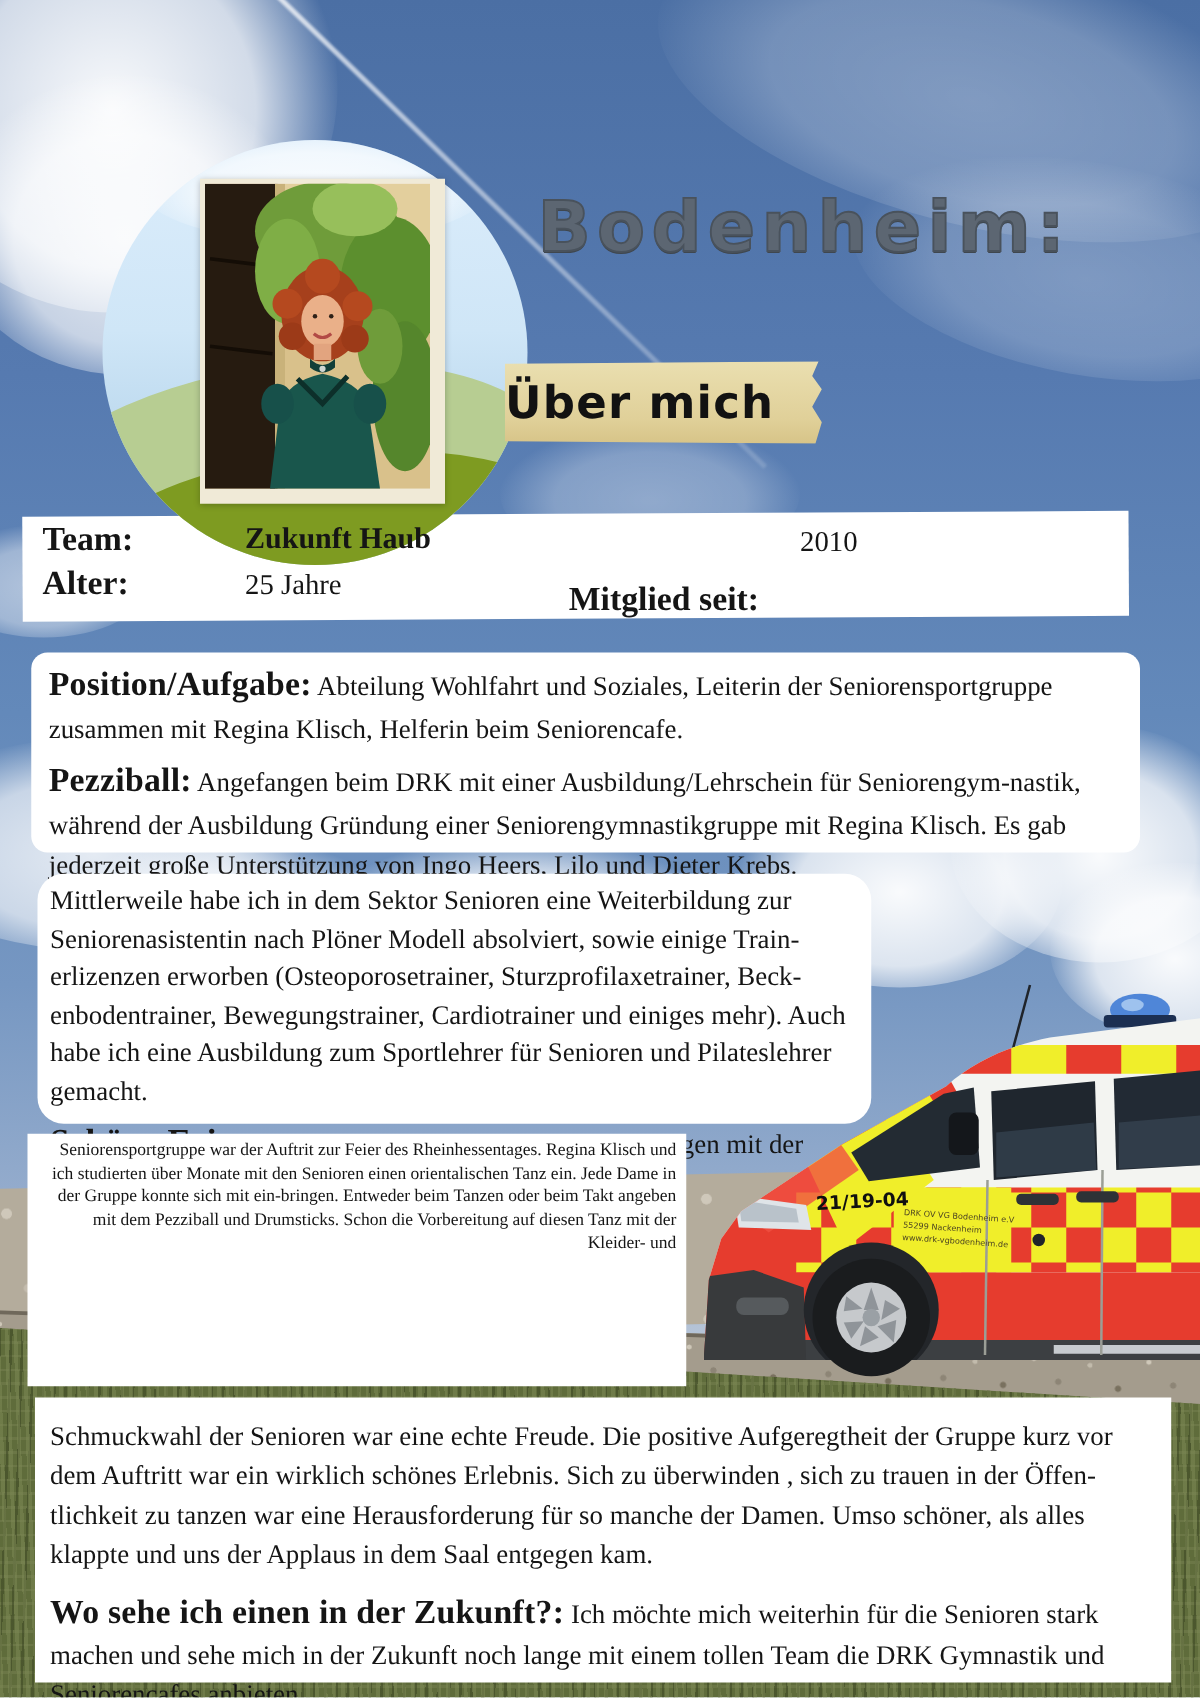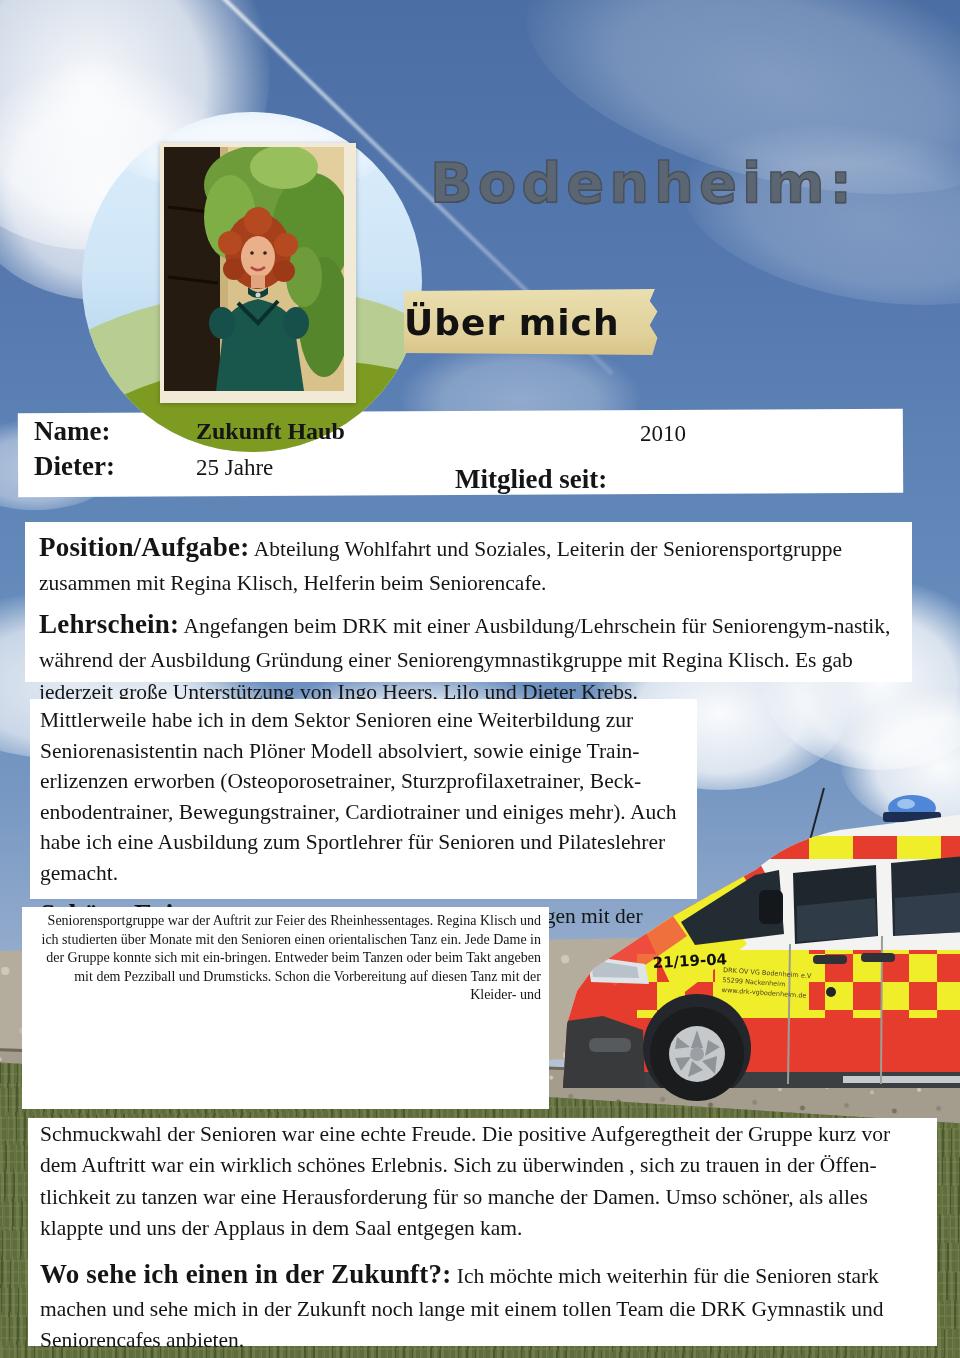--- a/index.html
+++ b/index.html
@@ -201,42 +201,42 @@
         <path d="M52,244 L60,178 Q66,158 94,152 Q122,158 130,176 L140,244 Z" fill="#19564c"></path>
         <ellipse cx="58" cy="176" rx="13" ry="16" fill="#17504a"></ellipse>
         <ellipse cx="132" cy="176" rx="13" ry="16" fill="#17504a"></ellipse>
         <path d="M74,156 L94,176 L114,154" stroke="#0d2f2a" stroke-width="4" fill="none"></path>
         <path d="M84,140 Q94,150 104,140 L104,147 Q94,155 84,147 Z" fill="#123f38"></path>
         <circle cx="94" cy="148" r="2.5" fill="#cfd6d2"></circle>
       </g>
     </svg>
   </div>
 
-  <span class="nm-lab" style="left:34px;top:416px;">Name:</span>
+  <span class="nm-lab" style="left:34px;top:416px;">Team:</span>
   <span class="nm-lab" style="left:196px;top:418px;font-size:24px;">Zukunft Haub</span>
   <span class="nm-lab" style="left:455px;top:416px;margin-top:48px;">Mitglied seit:</span>
   <span class="nm-val" style="left:640px;top:421px;">2010</span>
-  <span class="nm-lab" style="left:34px;top:451px;">Dieter:</span>
+  <span class="nm-lab" style="left:34px;top:451px;">Alter:</span>
   <span class="nm-val" style="left:196px;top:455px;">25 Jahre</span>
 
-  <div id="box2" class="wbox" style="left:25px;top:522px;width:887px;height:160px;padding:6px 14px;box-sizing:border-box;">
+  <div id="box2" class="wbox" style="left:25px;top:522px;width:887px;height:160px;padding:6px 14px;box-sizing:border-box;border-radius:13px;">
     <p class="para"><b>Position/Aufgabe:</b> <span>Abteilung Wohlfahrt und Soziales, Leiterin der Seniorensportgruppe zusammen mit Regina Klisch, Helferin beim Seniorencafe.</span></p>
-    <p class="para"><b>Lehrschein:</b> <span>Angefangen beim DRK mit einer Ausbildung/Lehrschein für Seniorengym-nastik, während der Ausbildung Gründung einer Seniorengymnastikgruppe mit Regina Klisch. Es gab jederzeit große Unterstützung von Ingo Heers, Lilo und Dieter Krebs.</span></p>
-  </div>
-
-  <div id="box3" class="wbox" style="left:30px;top:699px;width:667px;height:200px;padding:6px 10px;box-sizing:border-box;">
+    <p class="para"><b>Pezziball:</b> <span>Angefangen beim DRK mit einer Ausbildung/Lehrschein für Seniorengym-nastik, während der Ausbildung Gründung einer Seniorengymnastikgruppe mit Regina Klisch. Es gab jederzeit große Unterstützung von Ingo Heers, Lilo und Dieter Krebs.</span></p>
+  </div>
+
+  <div id="box3" class="wbox" style="left:30px;top:699px;width:667px;height:200px;padding:6px 10px;box-sizing:border-box;border-radius:21px;">
     <p class="para"><span>Mittlerweile habe ich in dem Sektor Senioren eine Weiterbildung zur Seniorenasistentin nach Plöner Modell absolviert, sowie einige Train-erlizenzen erworben (Osteoporosetrainer, Sturzprofilaxetrainer, Beck-enbodentrainer, Bewegungstrainer, Cardiotrainer und einiges mehr). Auch habe ich eine Ausbildung zum Sportlehrer für Senioren und Pilateslehrer gemacht.</span></p>
     <p class="para big-head" style="margin-top:2px;"><b>Schöne Erinnerung:</b> <span>Eine der schönsten Erinnerungen mit der</span></p>
   </div>
 
   <div id="box4" class="wbox" style="left:22px;top:907px;width:527px;height:202px;padding:5px 8px 5px 14px;box-sizing:border-box;">
     <p class="para"><span>Seniorensportgruppe  war der Auftrit zur Feier des Rheinhessentages. Regina Klisch und ich studierten über Monate mit den Senioren einen orientalischen Tanz ein. Jede Dame in der Gruppe konnte sich mit ein-bringen. Entweder beim Tanzen oder beim Takt angeben mit dem Pezziball und Drumsticks. Schon die Vorbereitung auf diesen Tanz mit der Kleider- und</span></p>
   </div>
 
-  <div id="box5" class="wbox" style="left:28px;top:1118px;width:909px;height:228px;padding:1px 12px;box-sizing:border-box;">
+  <div id="box5" class="wbox" style="left:28px;top:1118px;width:909px;height:228px;padding:16px 12px;box-sizing:border-box;">
     <p class="para"><span>Schmuckwahl der Senioren war eine echte Freude. Die positive Aufgeregtheit der Gruppe kurz vor dem Auftritt war ein wirklich schönes Erlebnis. Sich zu überwinden , sich zu trauen in der Öffen-tlichkeit zu tanzen war eine Herausforderung für so manche der Damen. Umso schöner, als alles klappte und uns der Applaus in dem Saal entgegen kam.</span></p>
     <p class="para" style="margin-top:10px;"><b>Wo sehe ich einen in der Zukunft?:</b> <span>Ich möchte mich weiterhin für die Senioren stark machen und sehe mich in der Zukunft noch lange mit einem tollen Team die DRK Gymnastik und Seniorencafes anbieten.</span></p>
   </div>
 
   <div class="title">Bodenheim:</div>
   <div class="banner">
     <span>Über mich</span>
   </div>
 
 </div>

